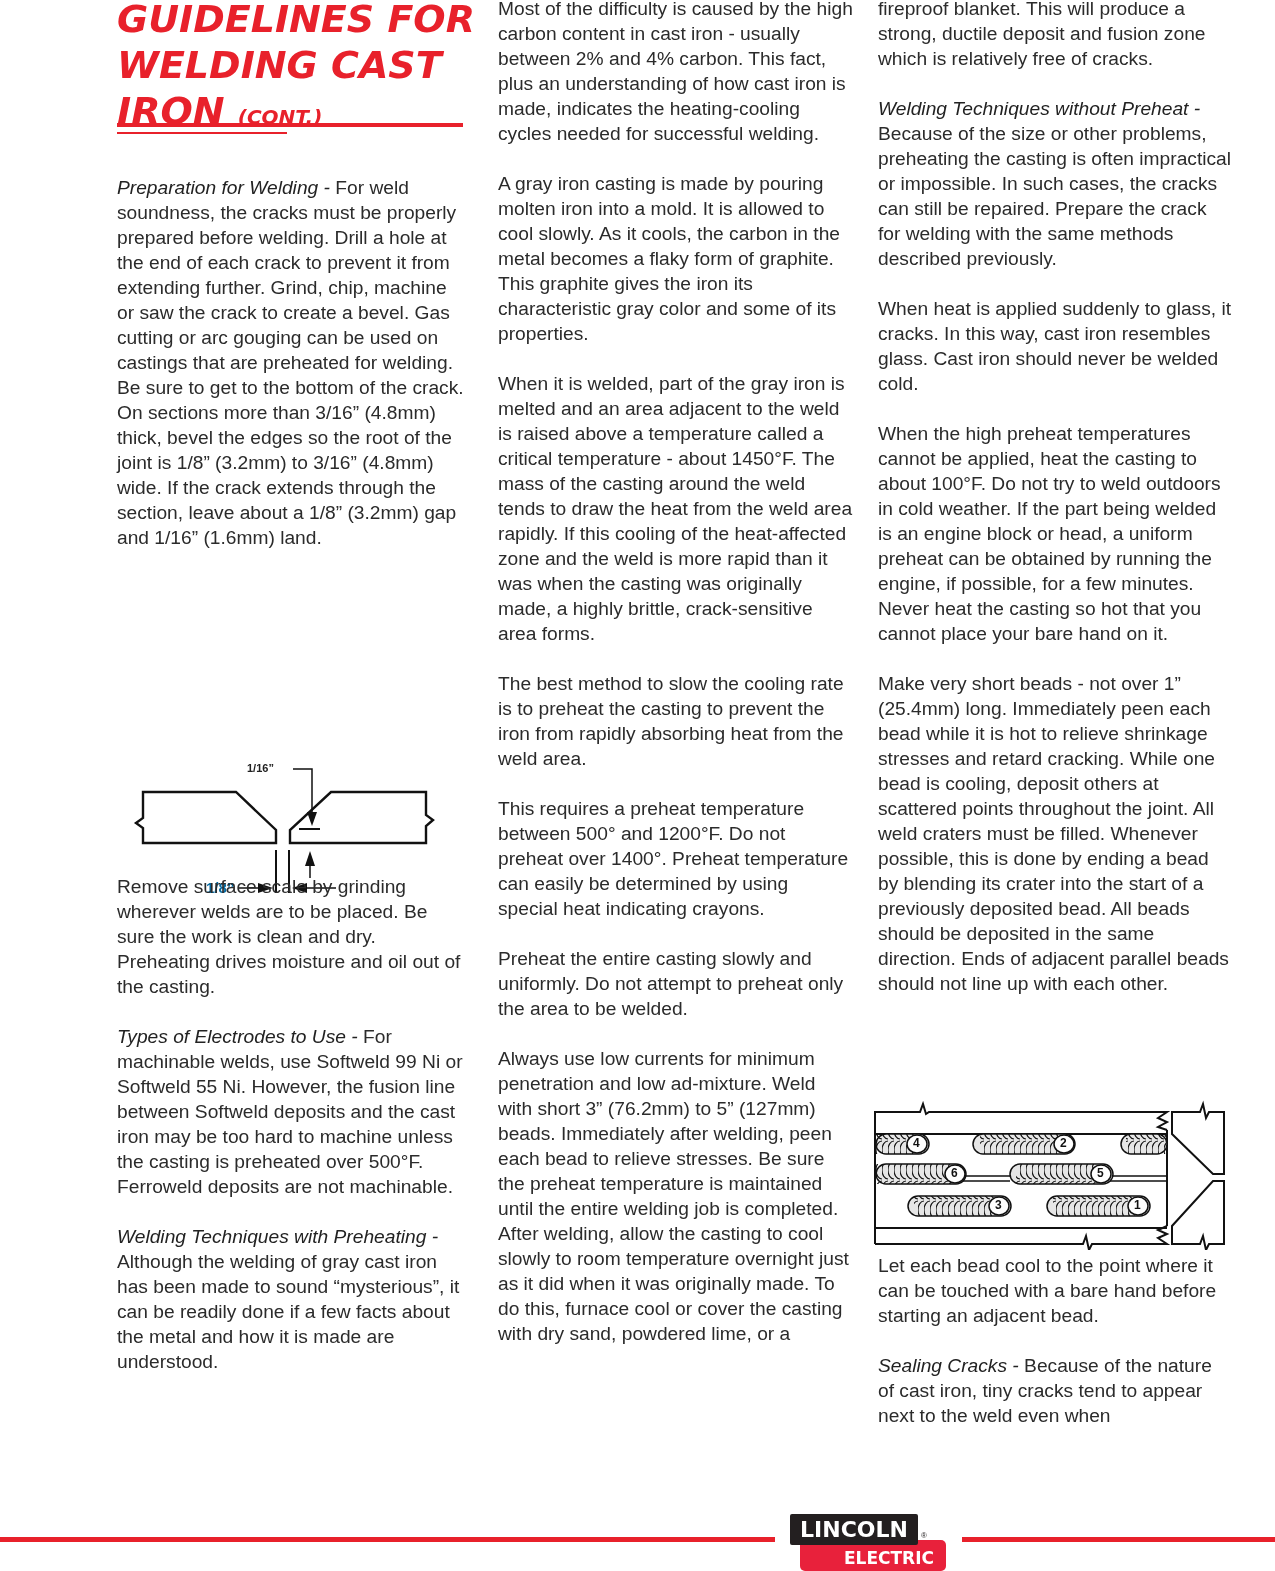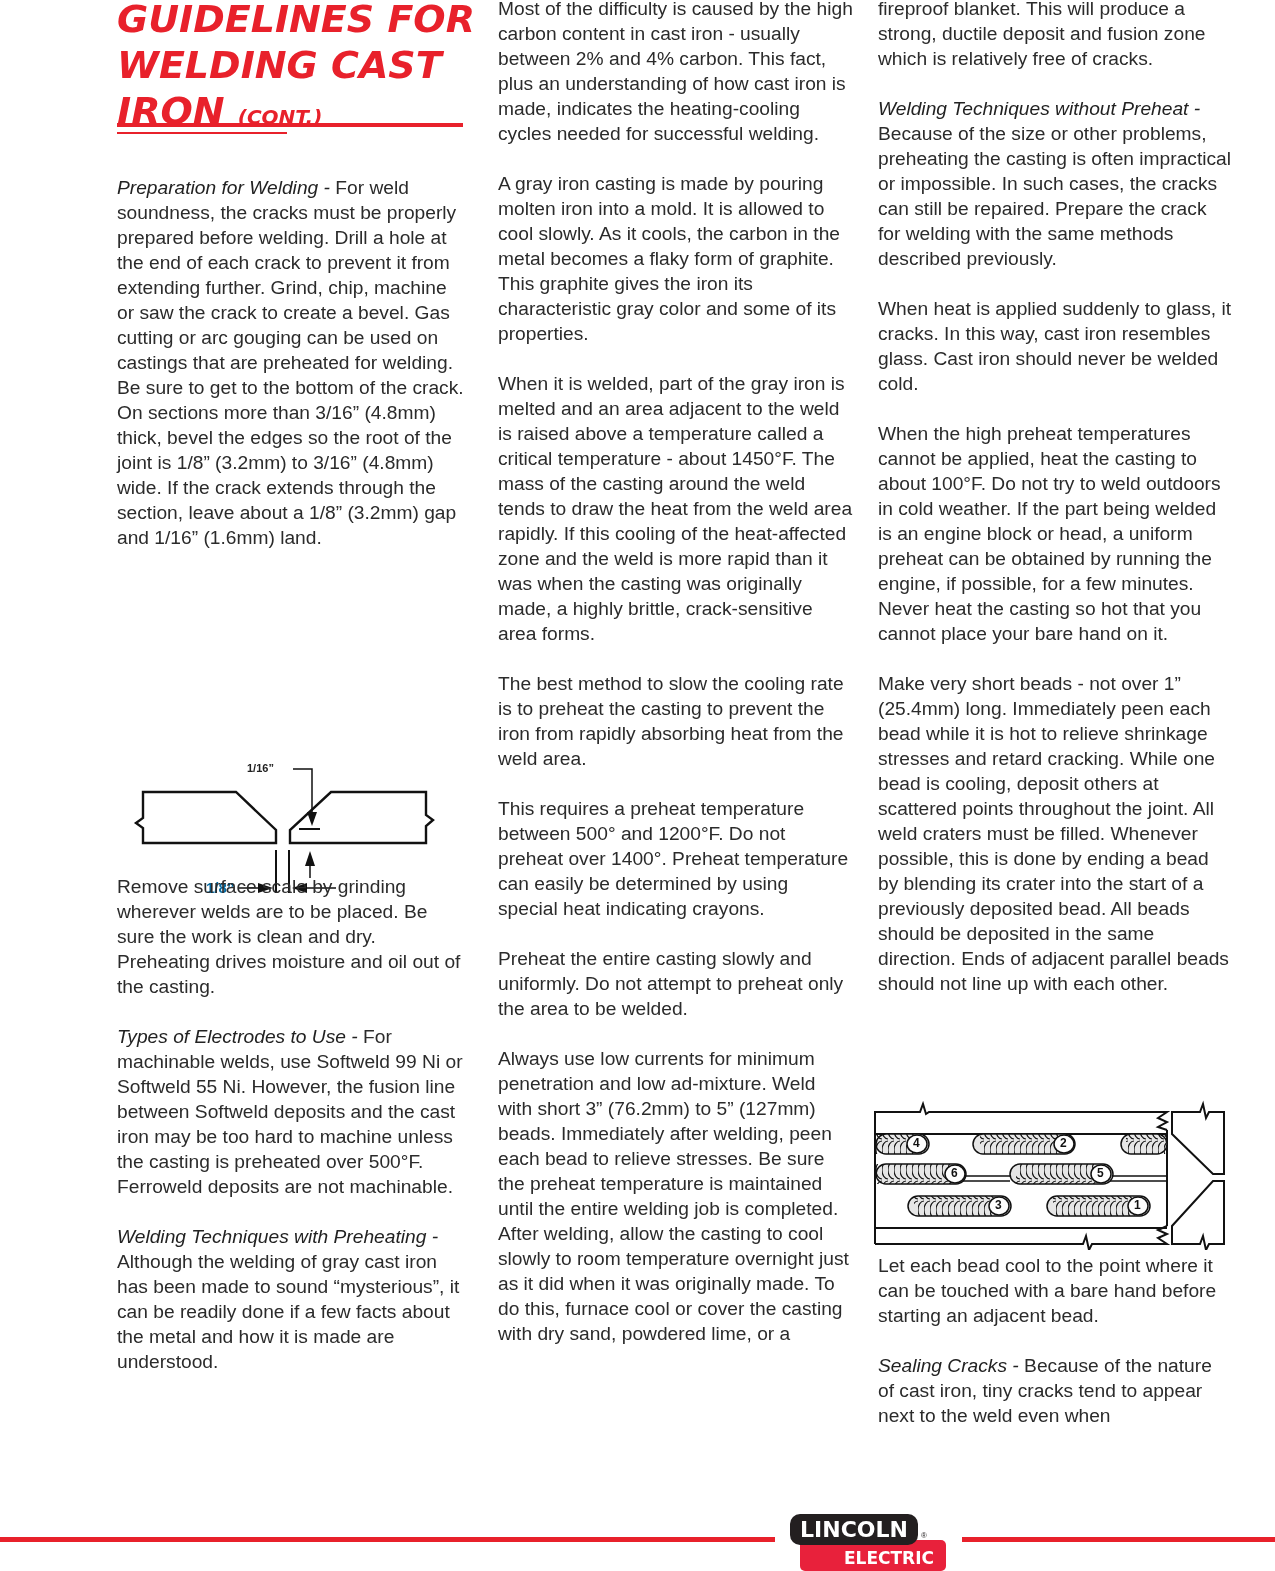--- a/index.html
+++ b/index.html
@@ -14,21 +14,21 @@
   .title { position:absolute; left:117px; top:-4px; width:360px; color:#e8212b;
            font-family:"DejaVu Sans", sans-serif; font-weight:bold; font-style:italic;
            font-size:38px; line-height:46px; letter-spacing:0px; text-transform:uppercase; }
   .title .cont { font-size:20px; }
   .rule1 { position:absolute; left:117px; top:123px; width:346px; height:4px; background:#e8212b; }
   .rule2 { position:absolute; left:117px; top:132px; width:170px; height:2px; background:#e8212b; }
   .figure { position:absolute; }
   .footer-line { position:absolute; top:1537px; height:5px; background:#e8212b; }
   .logo { position:absolute; left:790px; top:1514px; width:160px; height:57px; }
   .logo .top { position:absolute; left:0; top:0; width:128px; height:31px; background:#231f20;
-               border-radius:10px; color:#fff; font-weight:bold; font-size:22px; line-height:31px;
+               border-radius:2px; color:#fff; font-weight:bold; font-size:22px; line-height:31px;
                text-align:center; letter-spacing:0px; font-family:"DejaVu Sans", sans-serif; }
   .logo .bot { position:absolute; left:10px; top:26px; width:146px; height:31px; background:#e8213b;
                border-radius:5px; color:#fff; font-weight:bold; font-size:17px; line-height:36px;
                text-align:right; padding-right:12px; box-sizing:border-box; font-family:"DejaVu Sans", sans-serif; }
   .logo .reg { position:absolute; left:131px; top:17px; font-size:8px; color:#231f20; }
 </style>
 </head>
 <body>
 
 <div class="title">

